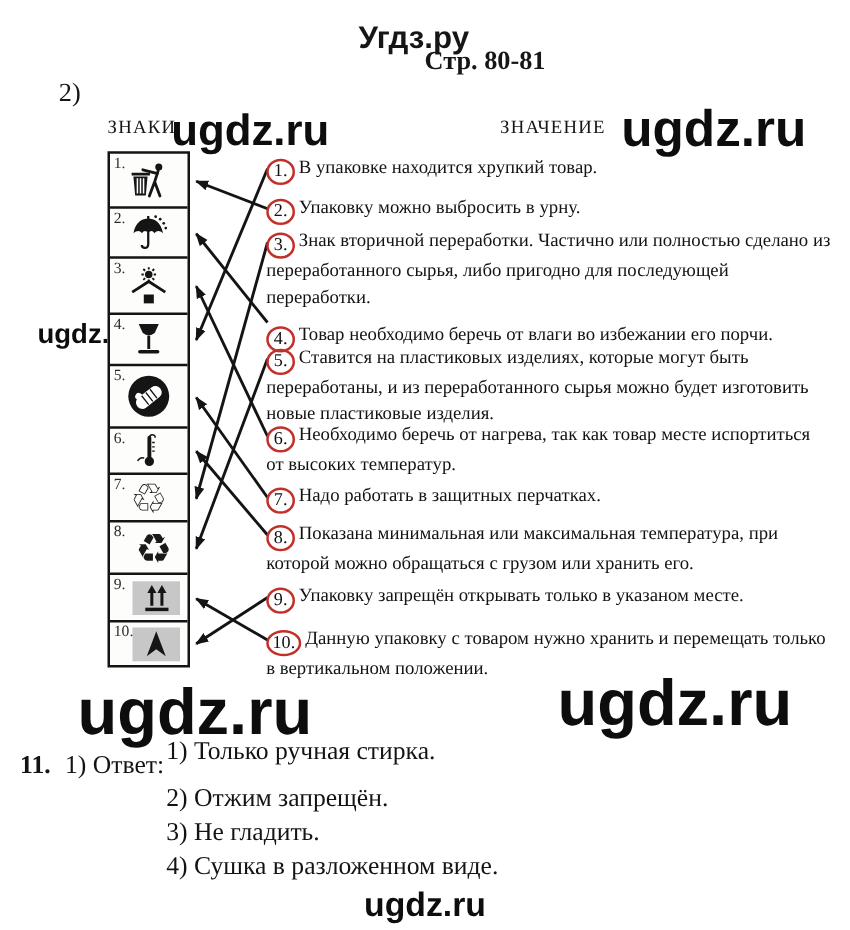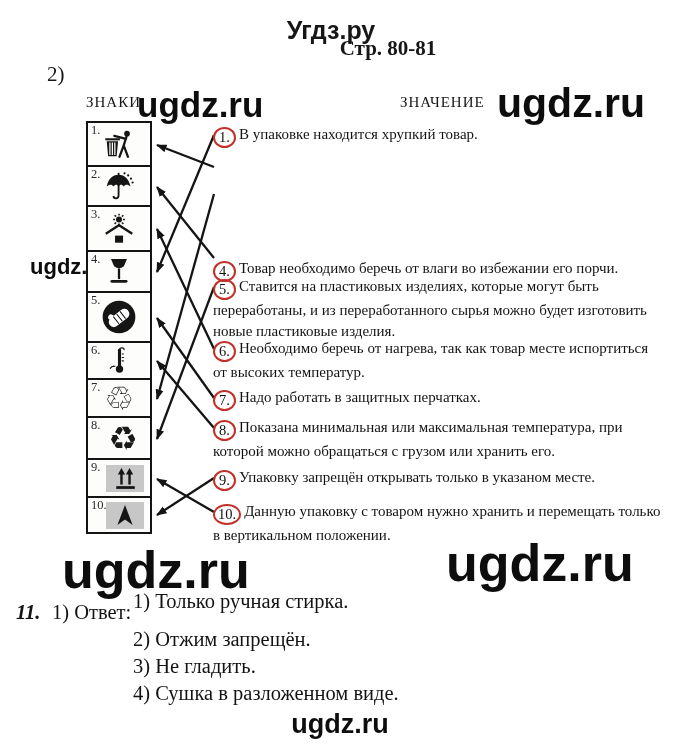--- a/index.html
+++ b/index.html
@@ -42,21 +42,21 @@
   .connections{position:absolute;left:150px;top:118px;width:80px;height:424px;overflow:visible;}
 
   
   .meaning-item{position:absolute;left:213px;width:452px;font-size:15px;line-height:21px;color:#131313;}
   .circle-num{display:inline-block;border:2px solid #c2302a;border-radius:50%;
               min-width:13px;text-align:center;padding:0 3px;height:17px;line-height:16px;
               font-size:14.5px;color:#111;margin-right:3px;vertical-align:-3px;}
 
   
   .t11{position:absolute;font-size:20.5px;color:#131313;white-space:nowrap;}
-  .t11-num{left:16px;top:601px;font-weight:bold;font-style:italic;}
+  .t11-num{left:16px;top:601px;font-weight:bold;}
   .t11-prefix{left:52px;top:601px;}
   .t11-a0{left:133px;top:590px;}
   .t11-a1{left:133px;top:628px;}
   .t11-a2{left:133px;top:655px;}
   .t11-a3{left:133px;top:682px;}
 </style>
 </head>
 <body>
 
 <div class="page">
@@ -202,20 +202,26 @@
       <line x1="64" y1="231" x2="7" y2="111" stroke="#141414" stroke-width="2.3" marker-end="url(#arrowhead)"></line>
       <line x1="64" y1="280" x2="7" y2="200" stroke="#141414" stroke-width="2.3" marker-end="url(#arrowhead)"></line>
       <line x1="64" y1="310" x2="7" y2="243" stroke="#141414" stroke-width="2.3" marker-end="url(#arrowhead)"></line>
       <line x1="64" y1="360" x2="7" y2="397" stroke="#141414" stroke-width="2.3" marker-end="url(#arrowhead)"></line>
       <line x1="64" y1="394" x2="7" y2="361" stroke="#141414" stroke-width="2.3" marker-end="url(#arrowhead)"></line>
     </svg>
 
   <div class="meaning-item" style="top:124px">
     <span class="circle-num">1.</span><span>В упаковке находится хрупкий товар.</span>
   </div>
+  <div class="meaning-item" style="top:156px">
+    <span class="circle-num">2.</span><span>Упаковку можно выбросить в урну.</span>
+  </div>
+  <div class="meaning-item" style="top:183px">
+    <span class="circle-num">3.</span><span>Знак вторичной переработки. Частично или полностью сделано из переработанного сырья, либо пригодно для последующей переработки.</span>
+  </div>
   <div class="meaning-item" style="top:258px">
     <span class="circle-num">4.</span><span>Товар необходимо беречь от влаги во избежании его порчи.</span>
   </div>
   <div class="meaning-item" style="top:276px">
     <span class="circle-num">5.</span><span>Ставится на пластиковых изделиях, которые могут быть переработаны, и из переработанного сырья можно будет изготовить новые пластиковые изделия.</span>
   </div>
   <div class="meaning-item" style="top:338px">
     <span class="circle-num">6.</span><span>Необходимо беречь от нагрева, так как товар месте испортиться от высоких температур.</span>
   </div>
   <div class="meaning-item" style="top:387px">

